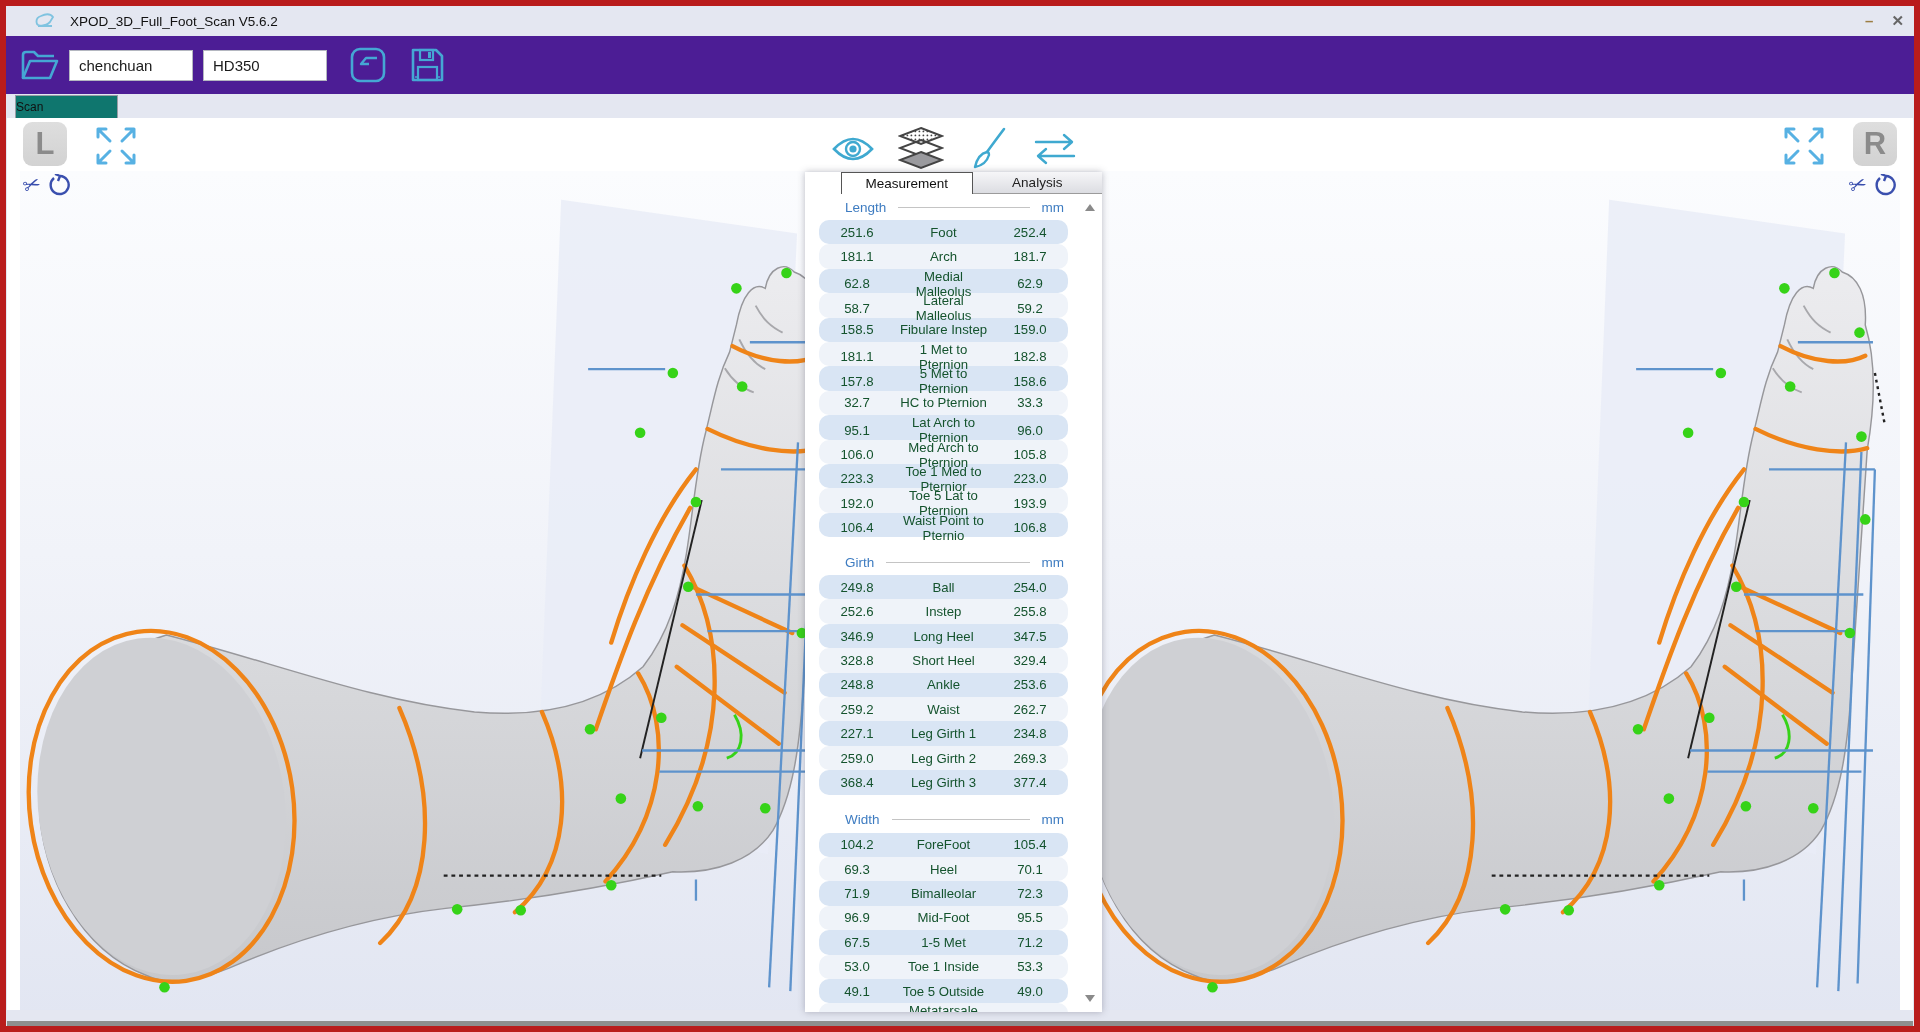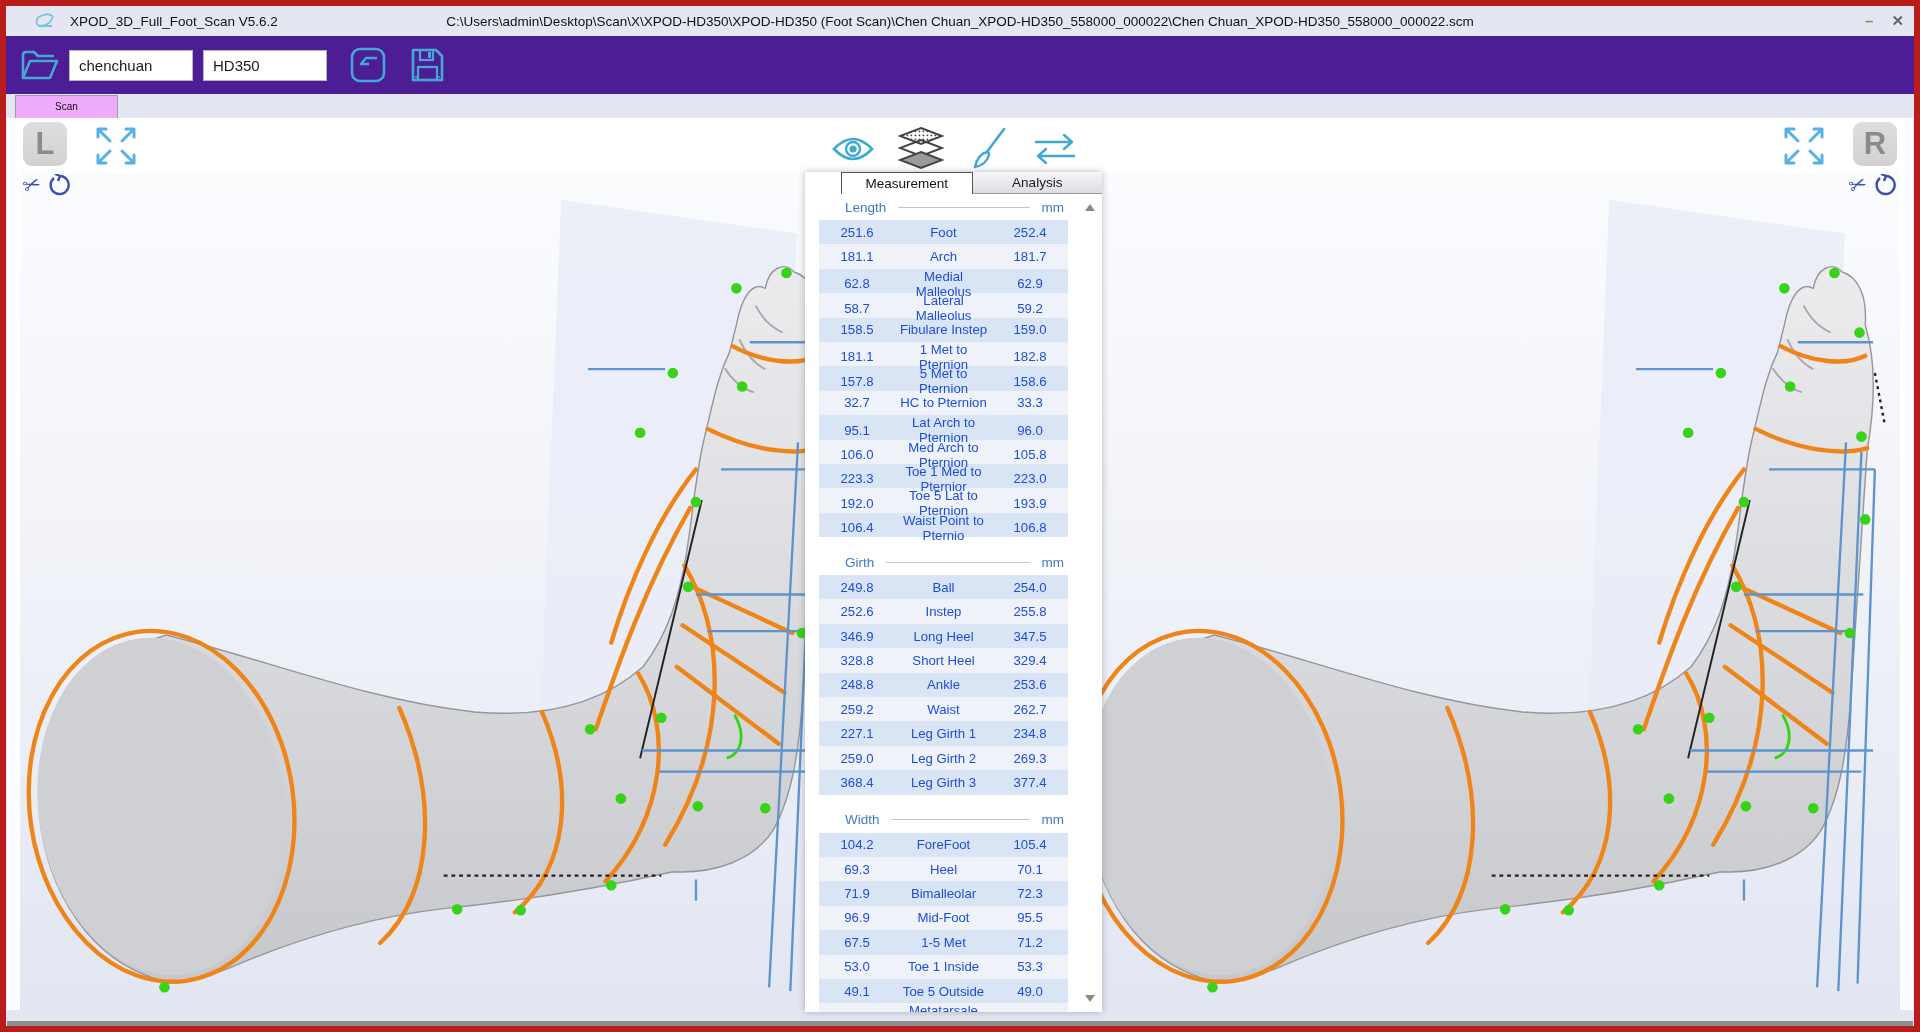--- a/index.html
+++ b/index.html
@@ -19,21 +19,21 @@
   .toolbar { position:relative; height:58px; background:#4c1d95; display:flex; align-items:center; }
   .tb-btn { background:none; border:none; cursor:pointer; display:flex; align-items:center; justify-content:center; }
   .folder-btn { margin-left:13px; }
   .text-input { width:124px; height:31px; margin-left:10px; border:1px solid #b4b7c0; background:#fff; font-size:15px; font-family:"Liberation Sans",sans-serif; color:#1a1a1a; padding:0 9px; }
   .text-input:first-of-type { margin-left:10px; }
   .scan-save-btn { margin-left:22px; }
   .save-btn { margin-left:22px; }
 
   
   .tabbar { position:relative; height:24px; background:#e4e7f1; }
-  .tab-scan { position:absolute; left:9px; bottom:0; width:103px; height:23px; background:#f0abfc; border:1px solid #9a9da6; border-bottom:none; font-size:10px; color:#111; text-align:center; line-height:22px; cursor:default; }
+  .tab-scan { position:absolute; left:9px; bottom:0; width:103px; height:23px; background:#0f766e; border:1px solid #9a9da6; border-bottom:none; font-size:12px; color:#111; text-align:left; line-height:22px; cursor:default; }
 
   
   .main { position:absolute; left:1px; top:112px; right:1px; bottom:0; background:#ffffff; }
   .bottom-frame { position:absolute; left:0; right:0; bottom:0; height:16px; background:#e4e7f1; border-bottom:5px solid #8e8e8e; }
 
   .viewport { position:absolute; left:13px; right:13px; top:53px; height:847px; background:linear-gradient(180deg,#fbfcfe 0%,#f1f3f9 45%,#e2e6f2 100%); overflow:hidden; }
   .foot-svg { position:absolute; top:0; height:847px; width:828px; }
   .foot-left { left:2px; }
   .foot-right { right:2px; }
 
@@ -50,21 +50,21 @@
   
   .panel { position:absolute; left:798px; top:54px; width:297px; bottom:14px; background:#fff; box-shadow:0 0 7px rgba(60,60,80,.35); z-index:10; }
   .panel-tabs { display:flex; height:22px;padding-left:36px; }
   .ptab { flex:1; font-size:13.5px; text-align:center; line-height:21px; cursor:pointer; color:#111; }
   .ptab.active { background:#fff; border:1px solid #555; border-bottom:none; }
   .ptab.inactive { background:linear-gradient(#f6f6f8,#dcdde2); border-bottom:1px solid #9b9b9b; color:#222; }
   .panel-body { position:relative; height:calc(100% - 22px); overflow:hidden; }
   .sec-header { display:flex; align-items:center; height:22px; padding:0 38px 0 40px; color:#3e7cc1; font-size:13.5px; }
   .sec-header .rule { flex:1; height:1px; background:#c4c4c4; margin:0 12px; }
   .sec-rows { margin:2px 34px 0 14px; }
-  .mrow { display:grid; grid-template-columns:76px 1fr 76px; height:24.4px; align-items:center; text-align:center; font-size:13.2px; color:#1d4ed8; cursor:default; }
+  .mrow { display:grid; grid-template-columns:76px 1fr 76px; height:24.4px; align-items:center; text-align:center; font-size:13.2px; color:#14532d; cursor:default;border-radius:10px; }
   .mrow.blue { background:#d9e5f4; }
   .mrow.lite { background:#eff3f9; }
   .sec-gap { height:14px; }
   .tri { position:absolute; right:7px; width:0; height:0; border-left:5px solid transparent; border-right:5px solid transparent; }
   .tri-up { top:10px; border-bottom:7px solid #8a8a8a; }
   .tri-dn { bottom:10px; border-top:7px solid #8a8a8a; }
 
   svg.icon { display:block; }
 </style>
 </head>
@@ -166,21 +166,20 @@
   </defs>
 </svg>
 
 <div class="window">
 
   <div class="titlebar">
     <svg class="app-icon" viewBox="0 0 26 22">
       <path d="M3,14 Q1,8 7,6 Q15,2 19,7 L16,12 Q11,17 4,15 Z M4,16 h14" fill="none" stroke="#7fc3e0" stroke-width="1.8"></path>
     </svg>
     <span class="app-title">XPOD_3D_Full_Foot_Scan V5.6.2</span>
-    <div class="file-path">C:\Users\admin\Desktop\Scan\X\XPOD-HD350\XPOD-HD350 (Foot Scan)\Chen Chuan_XPOD-HD350_558000_000022\Chen Chuan_XPOD-HD350_558000_000022.scm</div>
     <div class="win-btns">
       <span class="min-btn">–</span>
       <span class="close-btn">✕</span>
     </div>
   </div>
 
   <div class="toolbar">
     <button class="tb-btn folder-btn">
       <svg class="icon" width="40" height="36" viewBox="0 0 40 36">
         <path d="M4,31 V8 Q4,5 7,5 H15 L19,9 H35" fill="none" stroke="#45a7d4" stroke-width="2.6" stroke-linejoin="round"></path>

